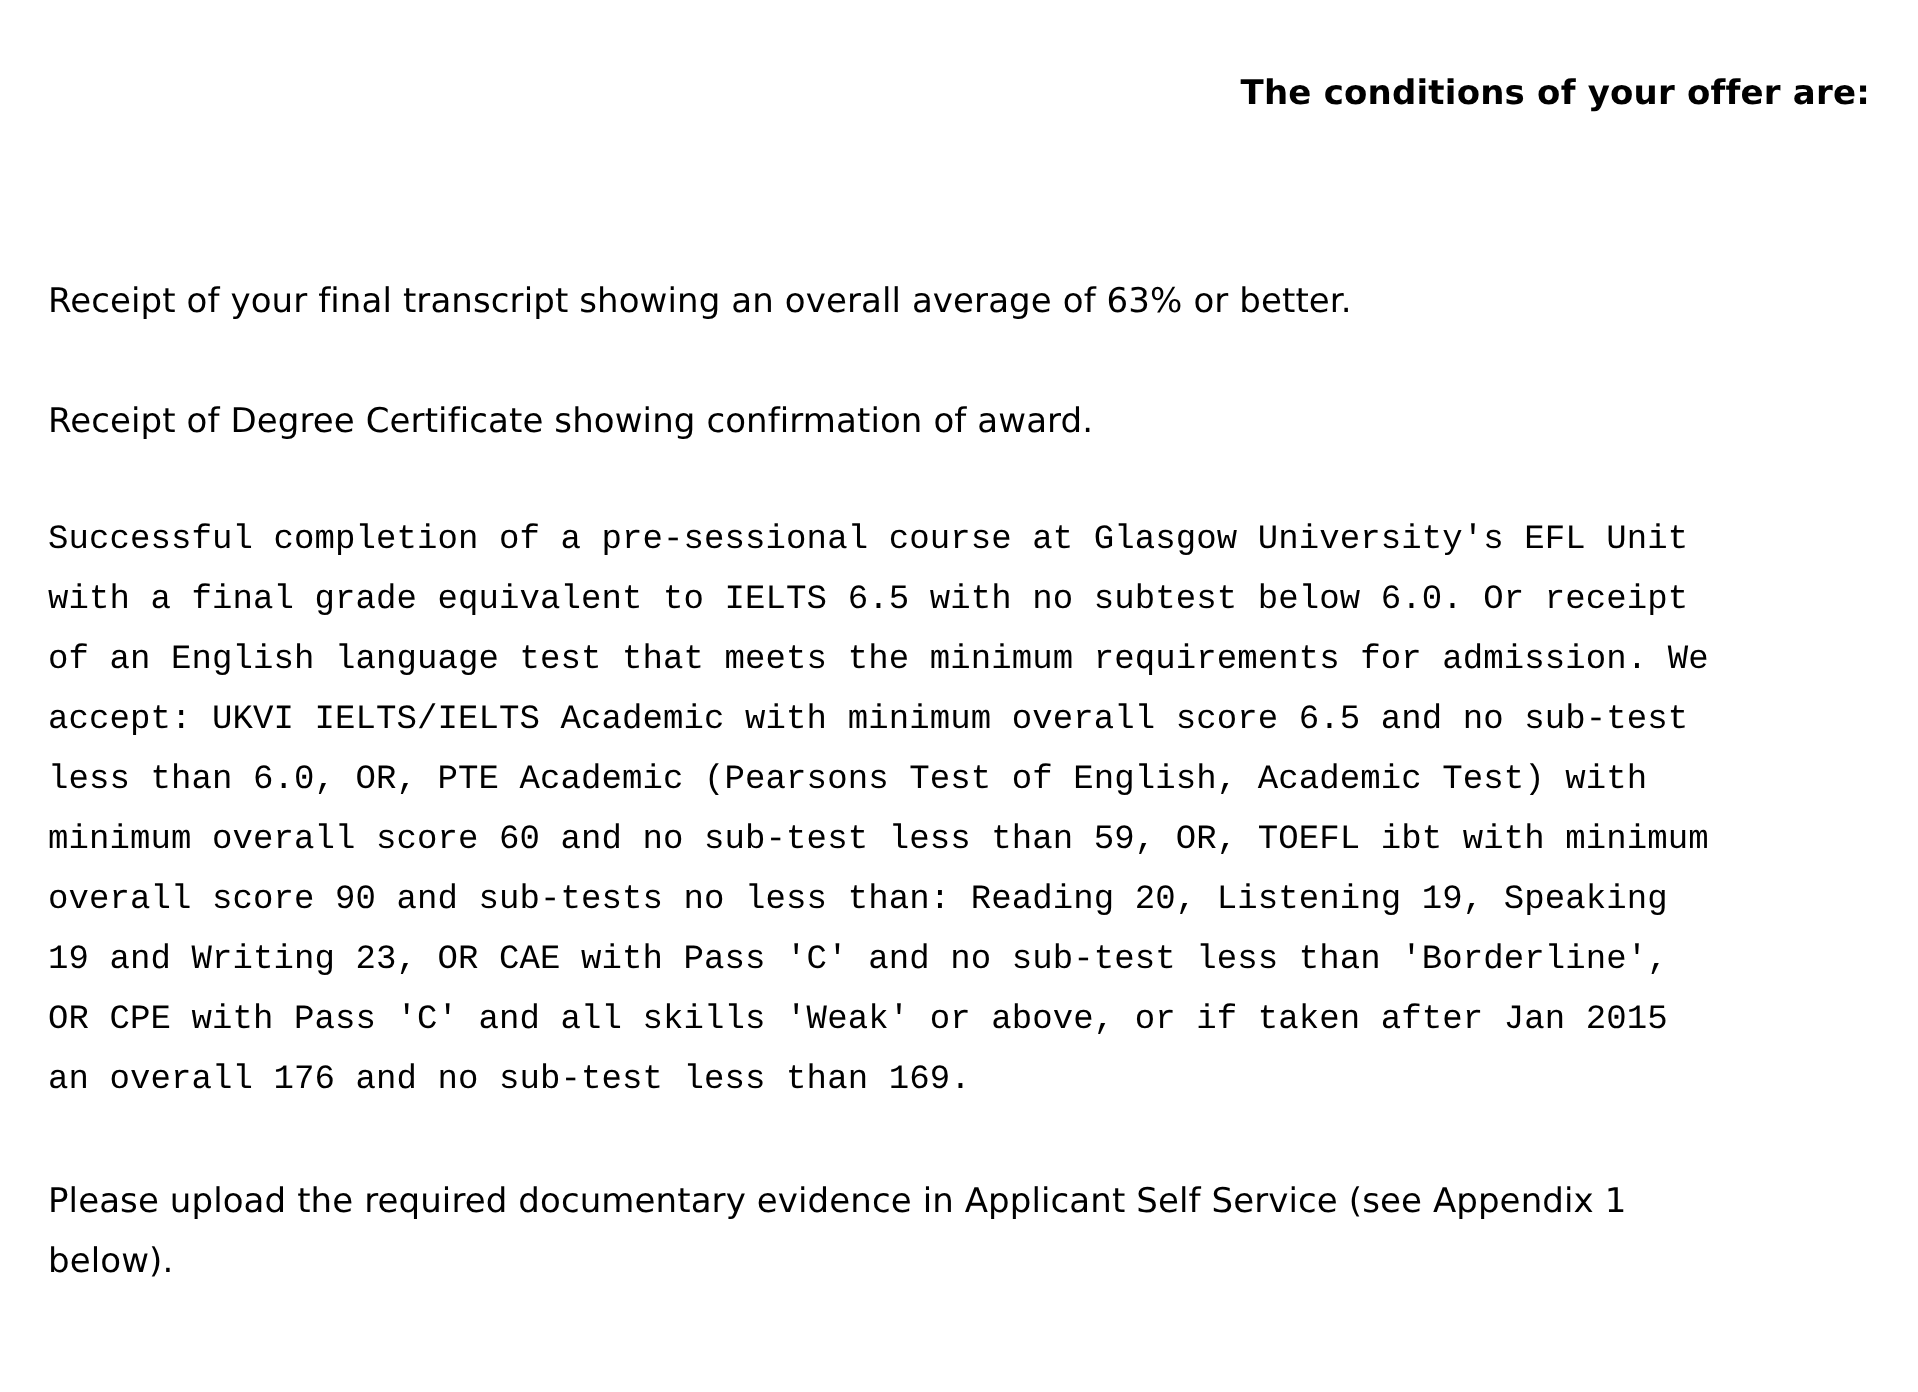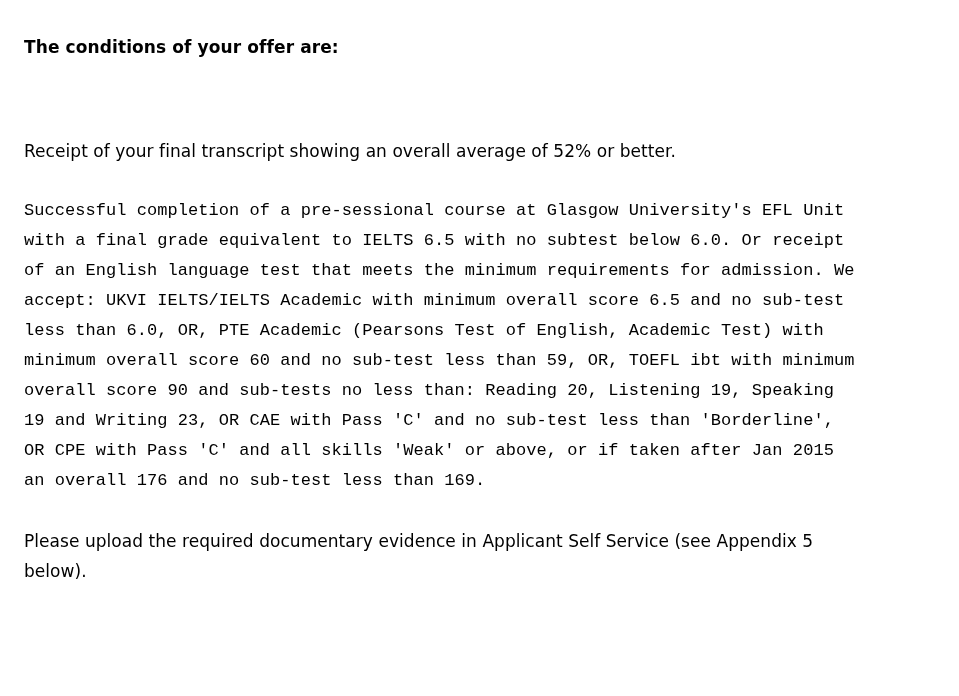--- a/index.html
+++ b/index.html
@@ -21,20 +21,21 @@
     background: #ffffff;
     box-sizing: border-box;
     padding: 36px 24px 0 24px;
   }
   .doc-heading {
     font-size: 17px;
     font-weight: bold;
     line-height: 1.3;
     margin: 0 0 0 0;
     letter-spacing: 0.1px;
+    text-align: right;
   }
   .spacer-block {
     height: 78px;
   }
   .para {
     font-size: 17px;
     line-height: 30px;
     margin: 0 0 30px 0;
     max-width: 845px;
     letter-spacing: 0.05px;
@@ -49,20 +50,21 @@
 </style>
 </head>
 <body>
 
 <div class="page">
 
   <h1 class="doc-heading">The conditions of your offer are:</h1>
 
   <div class="spacer-block"></div>
 
-  <p class="para">Receipt of your final transcript showing an overall average of 52% or better.</p>
+  <p class="para">Receipt of your final transcript showing an overall average of 63% or better.</p>
 
+  <p class="para">Receipt of Degree Certificate showing confirmation of award.</p>
 
   <p class="para para-long">Successful completion of a pre-sessional course at Glasgow University's EFL Unit with a final grade equivalent to IELTS 6.5 with no subtest below 6.0. Or receipt of an English language test that meets the minimum requirements for admission. We accept: UKVI IELTS/IELTS Academic with minimum overall score 6.5 and no sub-test less than 6.0, OR, PTE Academic (Pearsons Test of English, Academic Test) with minimum overall score 60 and no sub-test less than 59, OR, TOEFL ibt with minimum overall score 90 and sub-tests no less than: Reading 20, Listening 19, Speaking 19 and Writing 23, OR CAE with Pass 'C' and no sub-test less than 'Borderline', OR CPE with Pass 'C' and all skills 'Weak' or above, or if taken after Jan 2015 an overall 176 and no sub-test less than 169.</p>
 
-  <p class="para">Please upload the required documentary evidence in Applicant Self Service (see Appendix 5 below).</p>
+  <p class="para">Please upload the required documentary evidence in Applicant Self Service (see Appendix 1 below).</p>
 
 </div>
 
 </body></html>

